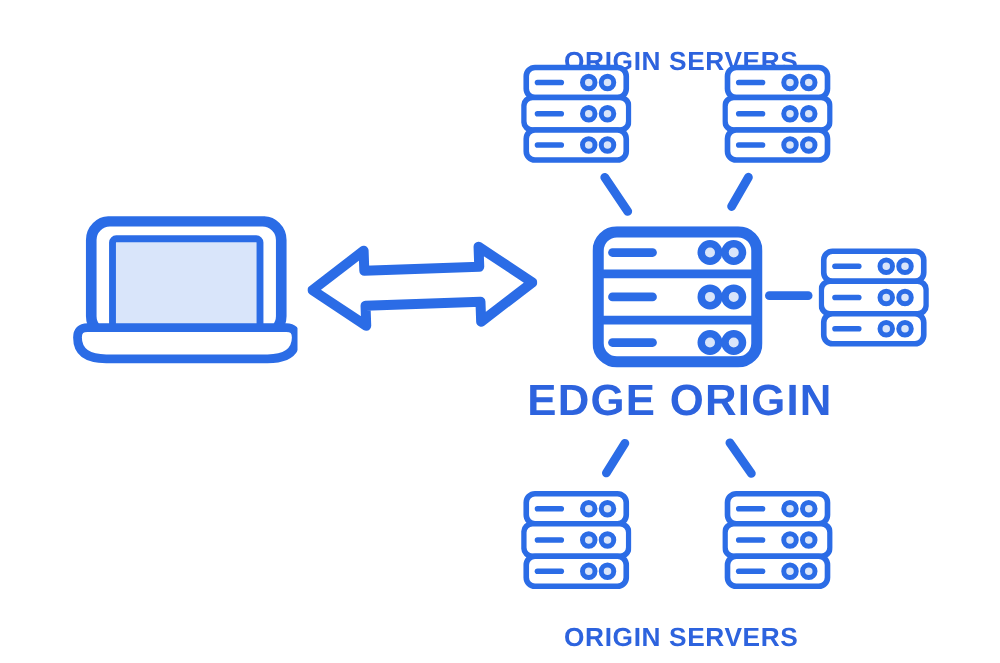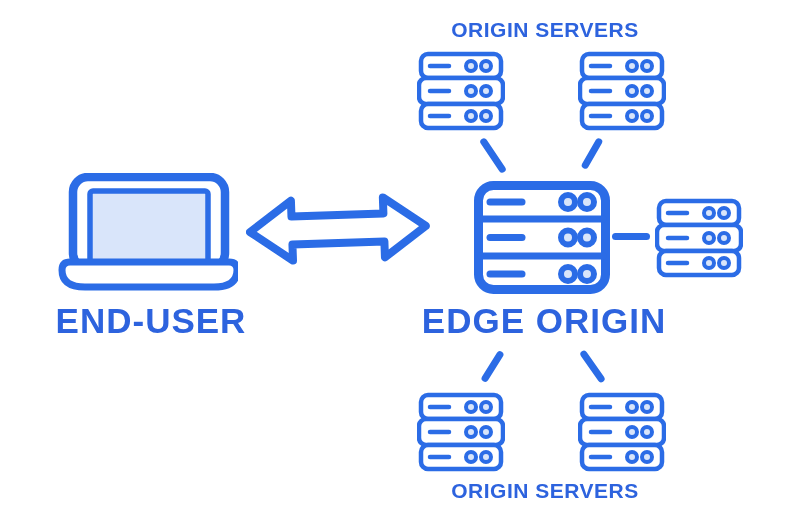--- a/index.html
+++ b/index.html
@@ -14,21 +14,21 @@
     position:relative;width:800px;height:530px;overflow:hidden;
     background:var(--background);
     font-family:"Liberation Sans","DejaVu Sans",sans-serif;
   }
   .abs{position:absolute;}
   .label{
     position:absolute;text-align:center;color:var(--text);
     font-weight:bold;letter-spacing:1px;white-space:nowrap;
   }
   .label-lg{font-size:35px;}
-  .label-sm{font-size:21px;letter-spacing:0.5px;}
+  .label-sm{font-size:21px;letter-spacing:0.5px;margin-top:20px;}
   .conn{
     position:absolute;height:7px;background:var(--primary);border-radius:4px;
   }
   
   .s{stroke:var(--primary);fill:none;stroke-linecap:round;}
   .sw{stroke:var(--primary);fill:#fff;stroke-linejoin:round;}
   .sl{stroke:var(--primary);fill:var(--light);}
 </style>
 </head>
 <body>
@@ -117,21 +117,20 @@
       <line class="s" x1="13" y1="65" x2="32" y2="65" stroke-width="4.5"></line>
       <circle class="sl" cx="54" cy="15" r="5" stroke-width="4"></circle>
         <circle class="sl" cx="69" cy="15" r="5" stroke-width="4"></circle>
       <circle class="sl" cx="54" cy="40" r="5" stroke-width="4"></circle>
         <circle class="sl" cx="69" cy="40" r="5" stroke-width="4"></circle>
       <circle class="sl" cx="54" cy="65" r="5" stroke-width="4"></circle>
         <circle class="sl" cx="69" cy="65" r="5" stroke-width="4"></circle>
     </svg>
   </div>
 
-  <div class="label label-lg" style="left:21px;top:301px;width:260px;">END-USER</div>
   <div class="label label-lg" style="left:394px;top:301px;width:300px;">EDGE ORIGIN</div>
 
   <div class="conn" style="left:475px;top:363px;width:35px;transform:rotate(122deg);"></div>
   <div class="conn" style="left:574px;top:363px;width:37px;transform:rotate(55deg);"></div>
 
   <div class="abs" style="left:417px;top:392px;">
     <svg width="88" height="80" viewBox="0 0 88 80">
       <rect class="sw" x="4" y="3" width="80" height="24" rx="7" stroke-width="4.5"></rect>
       <rect class="sw" x="2" y="27" width="84" height="26" rx="7" stroke-width="4.5"></rect>
       <rect class="sw" x="4" y="53" width="80" height="24" rx="7" stroke-width="4.5"></rect>

